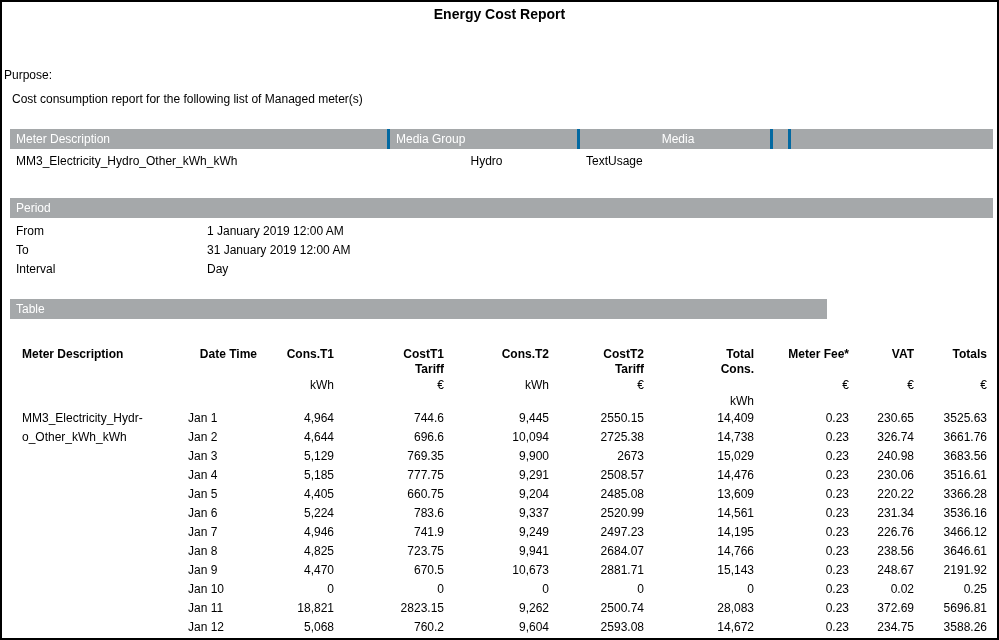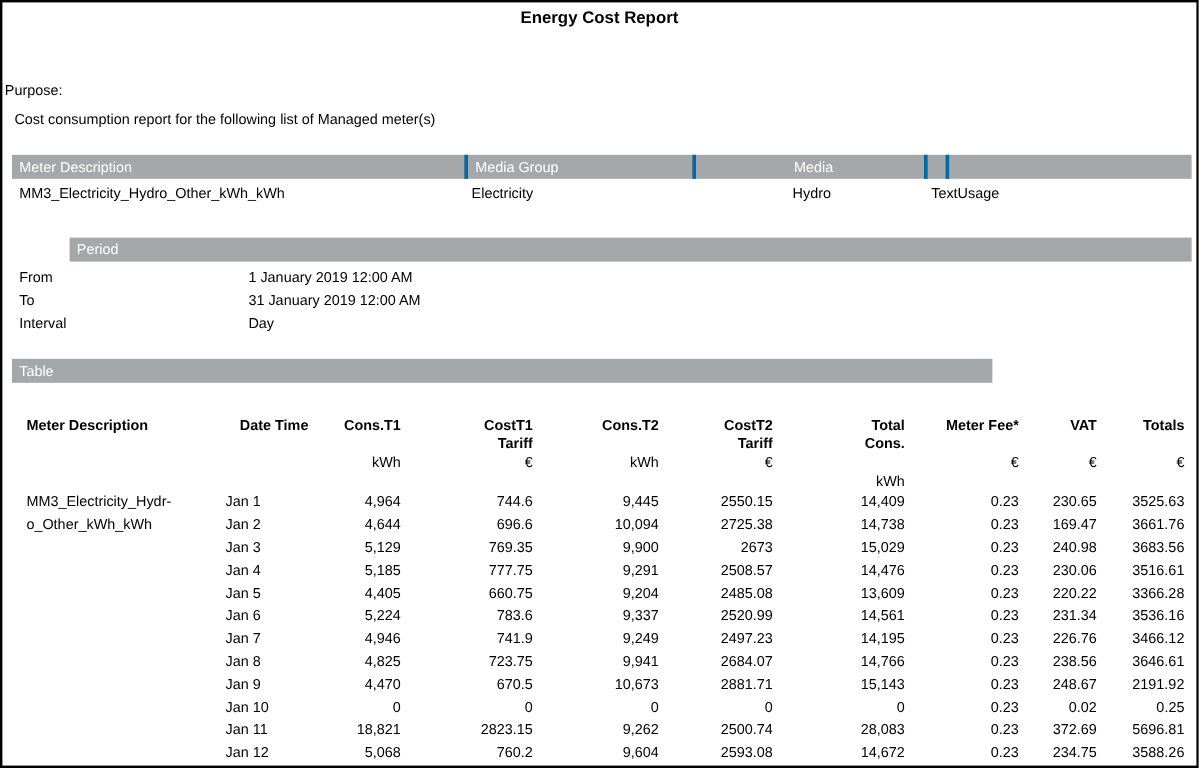--- a/index.html
+++ b/index.html
@@ -73,28 +73,27 @@
   <div class="meter-section">
     <div class="meter-bar bar">
       <div class="cell mw1">Meter Description</div>
       <div class="cell mw2 sep">Media Group</div>
       <div class="cell mw3 sep">Media</div>
       <div class="cell mw5 sep"></div>
       <div class="cell mw6 sep"></div>
     </div>
     <div class="meter-row">
       <div class="cell mw1">MM3_Electricity_Hydro_Other_kWh_kWh</div>
-      <div class="cell mw2">Electricity</div>
       <div class="cell mw3">Hydro</div>
       <div class="cell mw4">TextUsage</div>
     </div>
   </div>
 
   <div class="period-section">
-    <div class="bar" style="padding-left:6px; box-sizing:border-box;margin-left:48px;">Period</div>
+    <div class="bar" style="padding-left:6px; box-sizing:border-box;">Period</div>
     <div class="period-rows">
       <div class="period-row">
         <div class="plabel">From</div>
         <div class="pvalue">1 January 2019 12:00 AM</div>
       </div>
       <div class="period-row">
         <div class="plabel">To</div>
         <div class="pvalue">31 January 2019 12:00 AM</div>
       </div>
       <div class="period-row">
@@ -197,21 +196,21 @@
           <td class="ar">3525.63</td>
         </tr>
         <tr>
           <td class="al">Jan 2</td>
           <td class="ar">4,644</td>
           <td class="ar">696.6</td>
           <td class="ar">10,094</td>
           <td class="ar">2725.38</td>
           <td class="ar">14,738</td>
           <td class="ar">0.23</td>
-          <td class="ar">169.47</td>
+          <td class="ar">326.74</td>
           <td class="ar">3661.76</td>
         </tr>
         <tr>
           <td class="al">Jan 3</td>
           <td class="ar">5,129</td>
           <td class="ar">769.35</td>
           <td class="ar">9,900</td>
           <td class="ar">2673</td>
           <td class="ar">15,029</td>
           <td class="ar">0.23</td>

